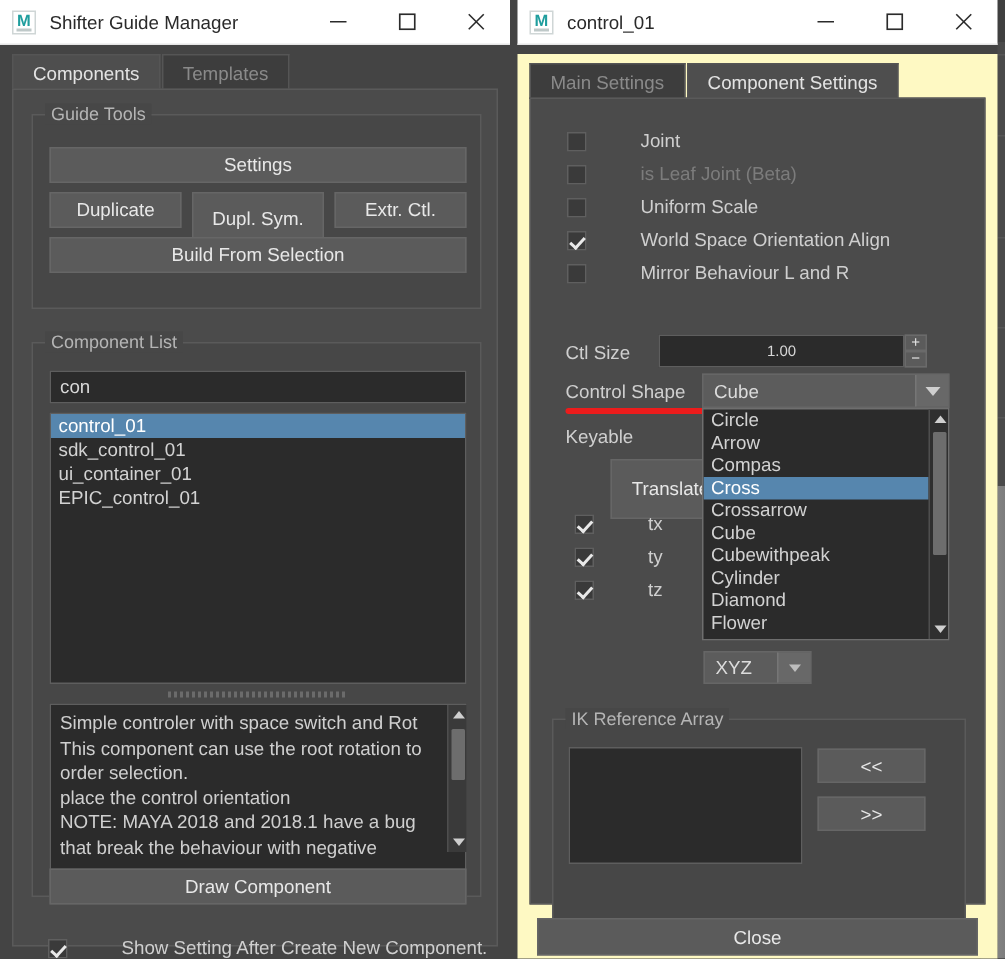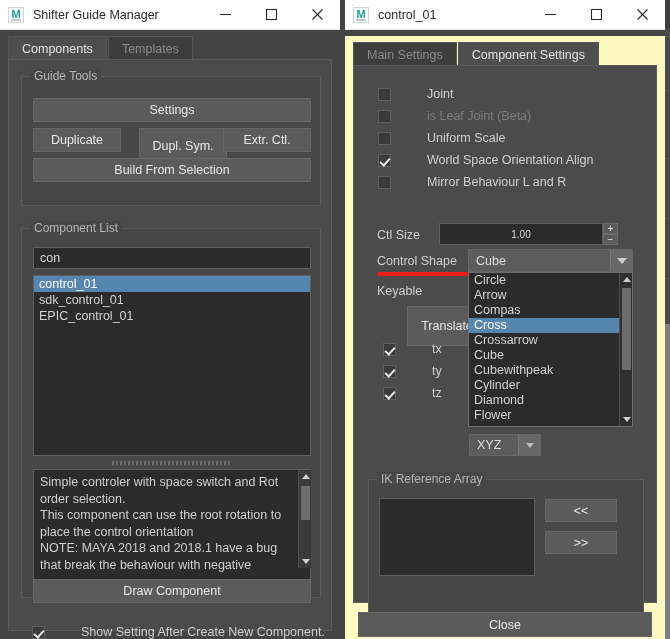--- a/index.html
+++ b/index.html
@@ -249,46 +249,47 @@
       </div>
 
       <div class="tabpage">
 
         <div class="group" style="left:12px; top:16px; width:300px; height:130px;">
           <div class="glabel">Guide Tools</div>
 
           <div class="btn" style="left:11px; top:21px; width:278px; height:24px;">Settings</div>
 
           <div class="btn" style="left:11px; top:51px; width:88px; height:24px;">Duplicate</div>
-          <div class="btn" style="left:117px; top:51px; width:88px; height:35px;">Dupl. Sym.</div>
+          <div class="btn" style="left:106px; top:51px; width:88px; height:35px;">Dupl. Sym.</div>
           <div class="btn" style="left:201px; top:51px; width:88px; height:24px;">Extr. Ctl.</div>
 
           <div class="btn" style="left:11px; top:81px; width:278px; height:24px;">Build From Selection</div>
         </div>
 
         <div class="group" style="left:12px; top:168px; width:300px; height:370px;">
           <div class="glabel">Component List</div>
 
           <div class="lineedit" style="left:11px; top:18px; width:278px; height:22px;">
             <span>con</span>
           </div>
 
           <div class="listbox" style="left:11px; top:46px; width:278px; height:181px;">
             <div class="list-item sel">control_01</div>
             <div class="list-item">sdk_control_01</div>
+            <div class="list-item">ui_container_01</div>
             <div class="list-item">EPIC_control_01</div>
           </div>
 
           <div style="position:absolute; left:90px; top:232px; width:120px; height:4px;
                       background: repeating-linear-gradient(to right,#6b6b6b 0 2px, transparent 2px 4px);"></div>
 
           <div class="textbox" style="left:11px; top:240px; width:278px; height:130px;">
             <div class="tline">Simple controler with space switch and Rot</div>
+            <div class="tline">This component can use the root rotation to</div>
             <div class="tline">order selection.</div>
-            <div class="tline">This component can use the root rotation to</div>
             <div class="tline">place  the control orientation</div>
             <div class="tline">NOTE: MAYA 2018 and 2018.1 have a bug</div>
             <div class="tline">that break the behaviour with negative</div>
           </div>
           <div class="vscroll" style="left:276px; top:241px; width:13px; height:98px;">
             <div class="arw up">
                 <div class="tri-up-s"></div>
               </div>
             <div class="thumb" style="top:16px; height:34px;"></div>
             <div class="arw dn">

